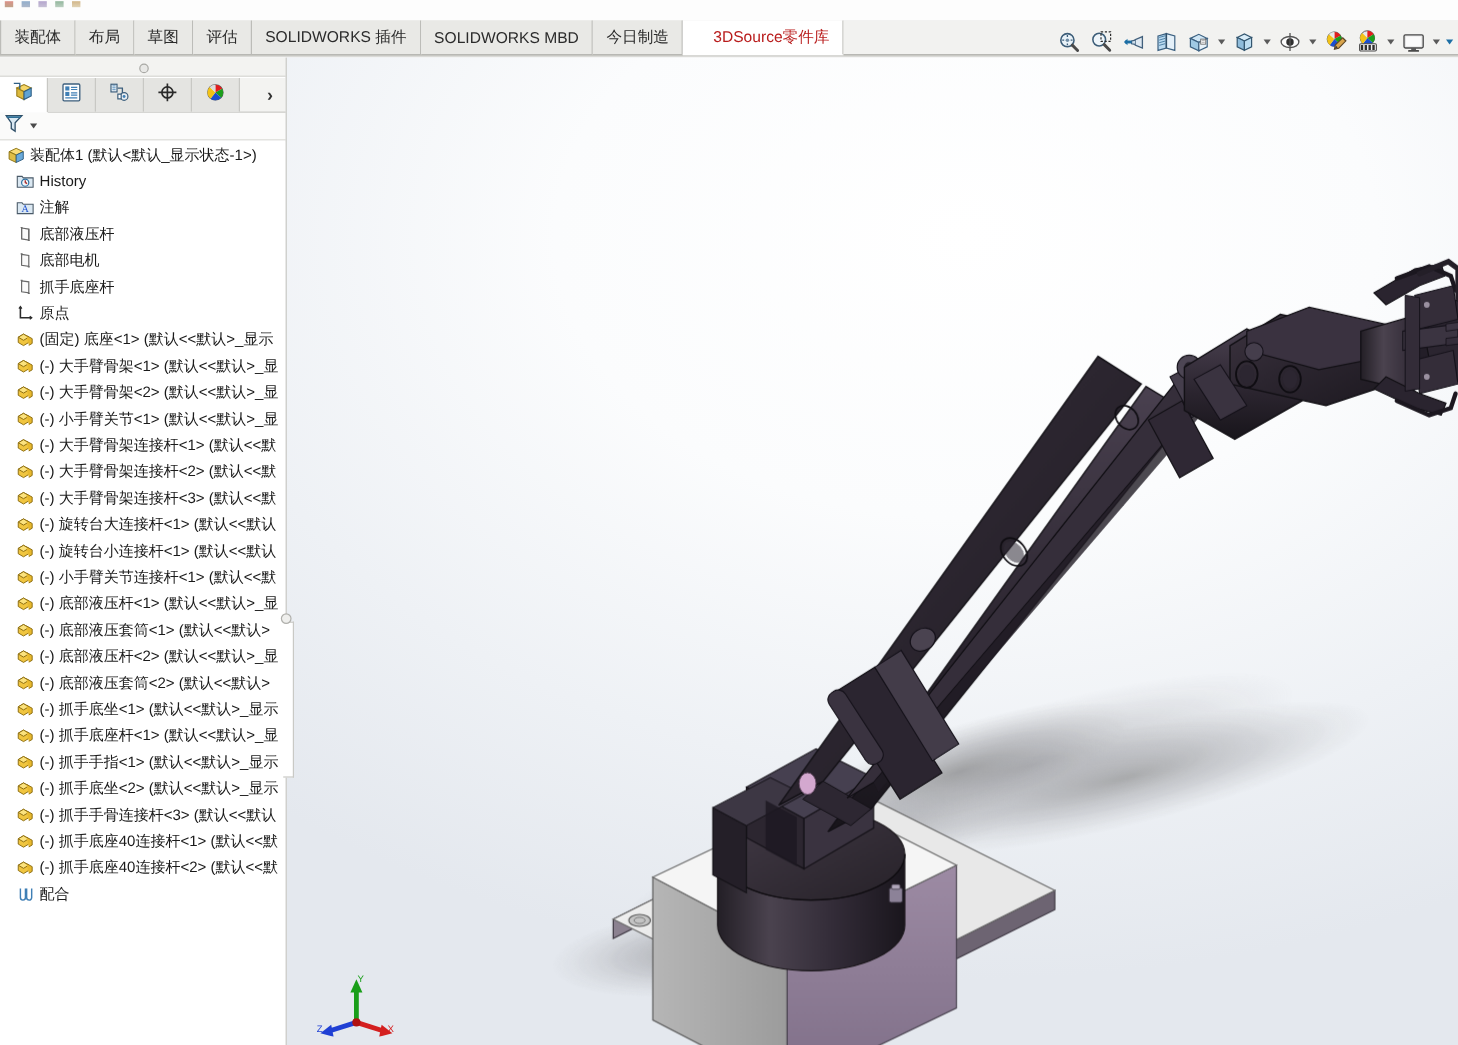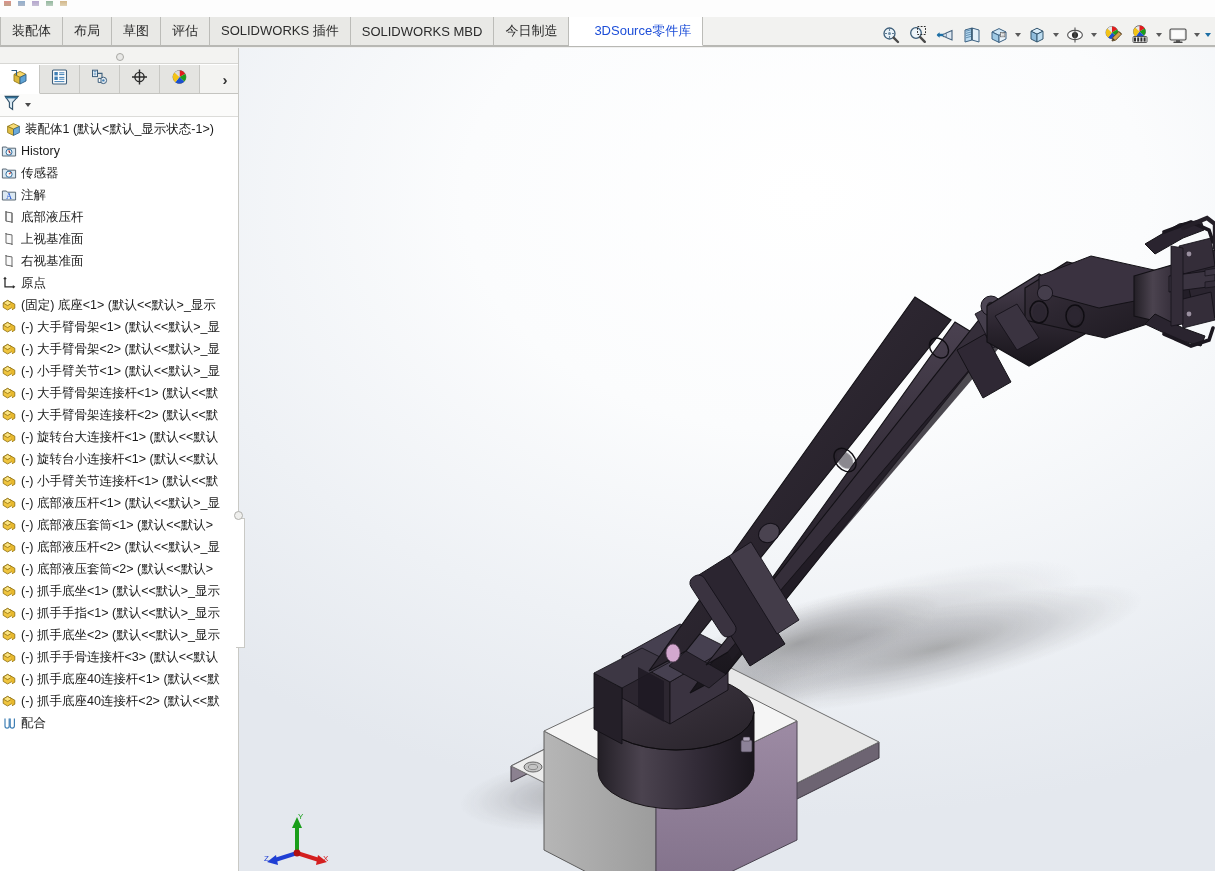--- a/index.html
+++ b/index.html
@@ -51,21 +51,21 @@
     border-right: 1px solid #bcbcb8;
     border-bottom: 1px solid #b8b8b4;
     box-sizing: border-box;
     cursor: default;
     white-space: nowrap;
   }
   .tab:first-child { border-left: 1px solid #bcbcb8; }
   .tab.active {
     background: #ffffff;
     border-bottom: 1px solid #ffffff;
-    color: #1d4ed8;
+    color: #b91c1c;
     padding-left: 25px;
   }
   .tabbar-filler {
     flex: 1;
     background: #f2f2f0;
     border-bottom: 1px solid #b8b8b4;
     box-sizing: border-box;
   }
 
   
@@ -170,21 +170,21 @@
     width: 18px; min-width: 18px; height: 18px;
     display: flex; align-items: center; justify-content: center;
     margin-right: 3px;
   }
   .tree-row .tlabel {
     font-size: 12.5px;
     color: #1a1a1a;
     overflow: hidden;
   }
   .tree-row.root .tlabel { color: #1a1a1a; }
-  .tree-row.indent1 { padding-left: 0; }
+  .tree-row.indent1 { padding-left: 12px; }
 
   
   .tree-splitter-dot {
     position: absolute; left: 234px; top: 463px;
     width: 7px; height: 7px; border-radius: 50%;
     border: 1px solid #b0b0ac; background: #efefed;
     z-index: 7;
   }
   .tree-drag-edge {
     position: absolute; left: 236px; top: 470px;
@@ -441,30 +441,20 @@
         <span class="ticon">
           <svg width="16" height="16" viewBox="0 0 16 16">
             <path d="M1.4 4 L5.4 4 L6.4 5.2 L14.6 5.2 L14.6 13 L1.4 13 Z" fill="#dbe8f2" stroke="#4a5a68" stroke-width=".9"></path>
             <circle cx="8" cy="9.2" r="3" fill="#f2f6fa" stroke="#2d6fa0" stroke-width="1"></circle>
             <path d="M8 7.2 L8 9.2 L9.6 10.2" stroke="#b33" stroke-width="1"></path>
           </svg>
         </span>
         <span class="tlabel">History</span>
       </div>
 
-      <div class="tree-row indent1">
-        <span class="ticon">
-          <svg width="16" height="16" viewBox="0 0 16 16">
-            <path d="M1.4 4 L5.4 4 L6.4 5.2 L14.6 5.2 L14.6 13 L1.4 13 Z" fill="#dbe8f2" stroke="#4a5a68" stroke-width=".9"></path>
-            <circle cx="8" cy="9.2" r="3.1" fill="#f6f9fb" stroke="#2d6fa0" stroke-width="1"></circle>
-            <path d="M8 9.2 L10 7.4" stroke="#c0392b" stroke-width="1.1"></path>
-          </svg>
-        </span>
-        <span class="tlabel">传感器</span>
-      </div>
 
       <div class="tree-row indent1">
         <span class="ticon">
           <svg width="16" height="16" viewBox="0 0 16 16">
             <path d="M1.4 4 L5.4 4 L6.4 5.2 L14.6 5.2 L14.6 13 L1.4 13 Z" fill="#dbe8f2" stroke="#4a5a68" stroke-width=".9"></path>
             <text x="8" y="12" font-family="Liberation Serif, serif" font-size="8.4" fill="#1b4fd0" text-anchor="middle">A</text>
           </svg>
         </span>
         <span class="tlabel">注解</span>
       </div>
@@ -480,31 +470,31 @@
         <span class="tlabel">底部液压杆</span>
       </div>
 
       <div class="tree-row indent1">
         <span class="ticon">
           <svg width="16" height="16" viewBox="0 0 16 16">
             <path d="M5 3 L11 3.9 L11 13 L5 12.1 Z" fill="#fafafa" stroke="#6a6a6a" stroke-width="1"></path>
             <path d="M4.2 2.6 L5.8 2.6 M10.2 13.4 L11.8 13.4" stroke="#6a6a6a" stroke-width="1"></path>
           </svg>
         </span>
-        <span class="tlabel">上视基准面</span>
+        <span class="tlabel">底部电机</span>
       </div>
 
       <div class="tree-row indent1">
         <span class="ticon">
           <svg width="16" height="16" viewBox="0 0 16 16">
             <path d="M5 3 L11 3.9 L11 13 L5 12.1 Z" fill="#fafafa" stroke="#6a6a6a" stroke-width="1"></path>
             <path d="M4.2 2.6 L5.8 2.6 M10.2 13.4 L11.8 13.4" stroke="#6a6a6a" stroke-width="1"></path>
           </svg>
         </span>
-        <span class="tlabel">右视基准面</span>
+        <span class="tlabel">抓手底座杆</span>
       </div>
 
       <div class="tree-row indent1">
         <span class="ticon">
           <svg width="16" height="16" viewBox="0 0 16 16">
             <path d="M4 3 L4 11.8 L13 11.8" fill="none" stroke="#2b2b2b" stroke-width="1.3"></path>
             <path d="M2.8 4.2 L4 2.6 L5.2 4.2" fill="none" stroke="#2b2b2b" stroke-width="1.1"></path>
             <path d="M11.8 10.6 L13.4 11.8 L11.8 13" fill="none" stroke="#2b2b2b" stroke-width="1.1"></path>
           </svg>
         </span>
@@ -586,20 +576,32 @@
       <div class="tree-row indent1">
         <span class="ticon">
           <svg width="17" height="16" viewBox="0 0 17 16">
               <g>
             <path d="M2.2 6 L6.6 3.4 L11 6 L11 10.4 L6.6 13 L2.2 10.4 Z" fill="#f0c53f" stroke="#8c6d10" stroke-width=".8"></path>
             <path d="M6.6 3.4 L11 6 L6.6 8.6 L2.2 6 Z" fill="#fbe27d" stroke="#8c6d10" stroke-width=".8"></path>
             <path d="M9 4.6 L13.8 7.2 L13.8 11.2 L11 12.8" fill="#e8b92e" stroke="#8c6d10" stroke-width=".8"></path>
           </g>
             </svg>
         </span>
+        <span class="tlabel">(-) 大手臂骨架连接杆&lt;3&gt;  (默认&lt;&lt;默</span>
+      </div>
+      <div class="tree-row indent1">
+        <span class="ticon">
+          <svg width="17" height="16" viewBox="0 0 17 16">
+              <g>
+            <path d="M2.2 6 L6.6 3.4 L11 6 L11 10.4 L6.6 13 L2.2 10.4 Z" fill="#f0c53f" stroke="#8c6d10" stroke-width=".8"></path>
+            <path d="M6.6 3.4 L11 6 L6.6 8.6 L2.2 6 Z" fill="#fbe27d" stroke="#8c6d10" stroke-width=".8"></path>
+            <path d="M9 4.6 L13.8 7.2 L13.8 11.2 L11 12.8" fill="#e8b92e" stroke="#8c6d10" stroke-width=".8"></path>
+          </g>
+            </svg>
+        </span>
         <span class="tlabel">(-) 旋转台大连接杆&lt;1&gt;  (默认&lt;&lt;默认</span>
       </div>
       <div class="tree-row indent1">
         <span class="ticon">
           <svg width="17" height="16" viewBox="0 0 17 16">
               <g>
             <path d="M2.2 6 L6.6 3.4 L11 6 L11 10.4 L6.6 13 L2.2 10.4 Z" fill="#f0c53f" stroke="#8c6d10" stroke-width=".8"></path>
             <path d="M6.6 3.4 L11 6 L6.6 8.6 L2.2 6 Z" fill="#fbe27d" stroke="#8c6d10" stroke-width=".8"></path>
             <path d="M9 4.6 L13.8 7.2 L13.8 11.2 L11 12.8" fill="#e8b92e" stroke="#8c6d10" stroke-width=".8"></path>
           </g>
@@ -671,20 +673,32 @@
         <span class="ticon">
           <svg width="17" height="16" viewBox="0 0 17 16">
               <g>
             <path d="M2.2 6 L6.6 3.4 L11 6 L11 10.4 L6.6 13 L2.2 10.4 Z" fill="#f0c53f" stroke="#8c6d10" stroke-width=".8"></path>
             <path d="M6.6 3.4 L11 6 L6.6 8.6 L2.2 6 Z" fill="#fbe27d" stroke="#8c6d10" stroke-width=".8"></path>
             <path d="M9 4.6 L13.8 7.2 L13.8 11.2 L11 12.8" fill="#e8b92e" stroke="#8c6d10" stroke-width=".8"></path>
           </g>
             </svg>
         </span>
         <span class="tlabel">(-) 抓手底坐&lt;1&gt;  (默认&lt;&lt;默认&gt;_显示</span>
+      </div>
+      <div class="tree-row indent1">
+        <span class="ticon">
+          <svg width="17" height="16" viewBox="0 0 17 16">
+              <g>
+            <path d="M2.2 6 L6.6 3.4 L11 6 L11 10.4 L6.6 13 L2.2 10.4 Z" fill="#f0c53f" stroke="#8c6d10" stroke-width=".8"></path>
+            <path d="M6.6 3.4 L11 6 L6.6 8.6 L2.2 6 Z" fill="#fbe27d" stroke="#8c6d10" stroke-width=".8"></path>
+            <path d="M9 4.6 L13.8 7.2 L13.8 11.2 L11 12.8" fill="#e8b92e" stroke="#8c6d10" stroke-width=".8"></path>
+          </g>
+            </svg>
+        </span>
+        <span class="tlabel">(-) 抓手底座杆&lt;1&gt;  (默认&lt;&lt;默认&gt;_显</span>
       </div>
       <div class="tree-row indent1">
         <span class="ticon">
           <svg width="17" height="16" viewBox="0 0 17 16">
               <g>
             <path d="M2.2 6 L6.6 3.4 L11 6 L11 10.4 L6.6 13 L2.2 10.4 Z" fill="#f0c53f" stroke="#8c6d10" stroke-width=".8"></path>
             <path d="M6.6 3.4 L11 6 L6.6 8.6 L2.2 6 Z" fill="#fbe27d" stroke="#8c6d10" stroke-width=".8"></path>
             <path d="M9 4.6 L13.8 7.2 L13.8 11.2 L11 12.8" fill="#e8b92e" stroke="#8c6d10" stroke-width=".8"></path>
           </g>
             </svg>

